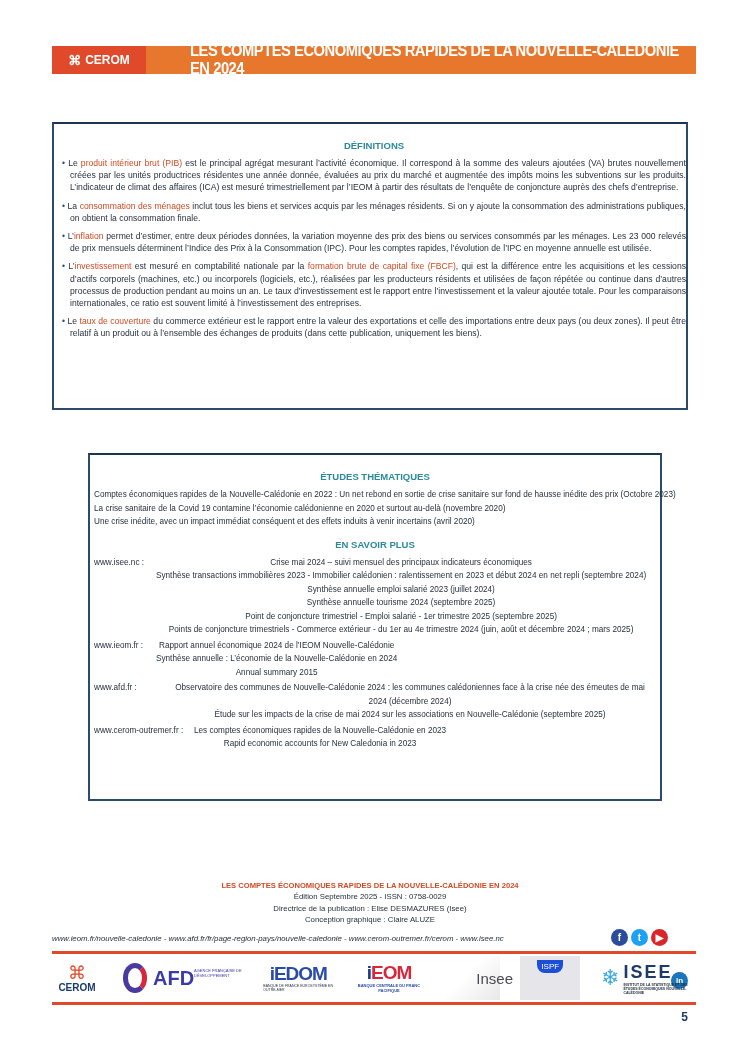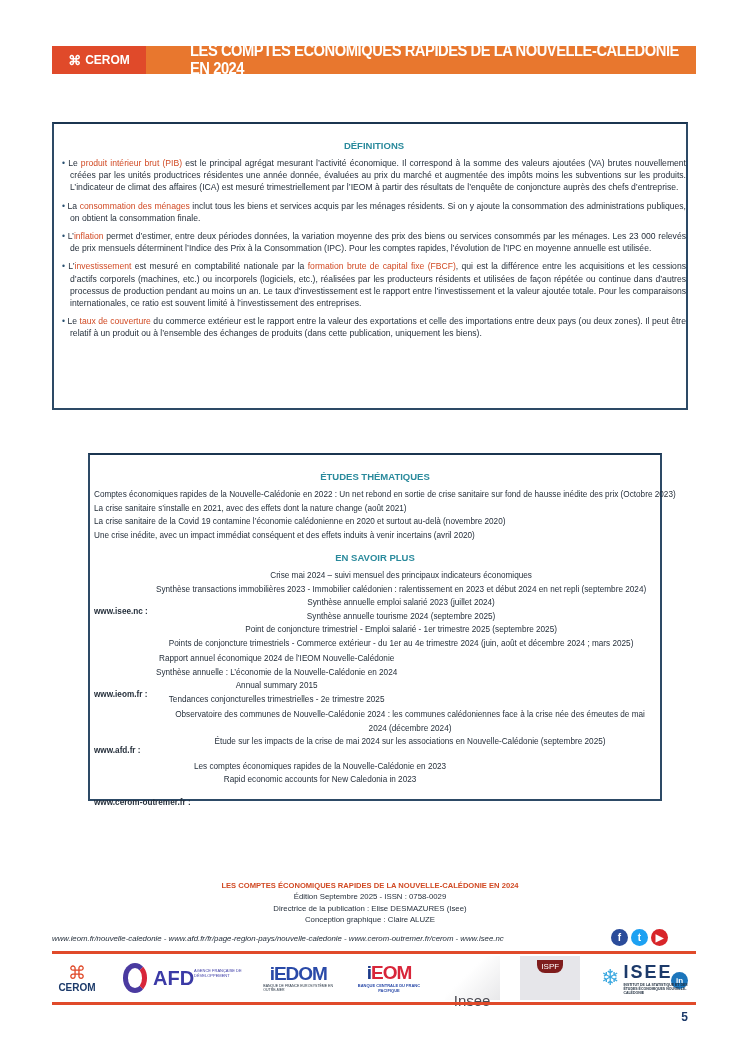--- a/index.html
+++ b/index.html
@@ -37,21 +37,21 @@
   .def-item .bullet { color: #2a5070; }
   .hl { color: #d14a24; }
 
   .etudes-box {
     position: absolute; left: 88px; top: 453px; width: 574px; height: 348px;
     border: 2px solid #2d4a66; border-top-color: #1b3550; padding: 16px 4px 0 4px;
   }
   .et-line { font-size: 8.2px; line-height: 13.5px; color: #26303c; white-space: nowrap; }
   .section-gap { height: 10px; }
   .link-row { display: flex; font-size: 8.2px; line-height: 13.5px; color: #26303c; }
-  .link-label { font-weight: bold; white-space: nowrap; margin-top: 36px; }
+  .link-label { font-weight: normal; white-space: nowrap; }
   .link-items { display: flex; flex-direction: column; text-align: center; }
   .link-items span { white-space: nowrap; }
   .lr-isee .link-label { width: 62px; }
   .lr-ieom .link-label { width: 62px; }
   .lr-afd .link-label { width: 76px; }
   .lr-cerom .link-label { width: 100px; }
   .lr-afd .link-items span { white-space: normal; }
   .lr-afd .link-items { width: 480px; }
   .link-block { margin-bottom: 2px; }
 
@@ -89,25 +89,25 @@
   .afd-txt { display: flex; flex-direction: row; }
   .afd-txt b { color: #3b3aa6; font-size: 20px; line-height: 20px; }
   .afd-txt small { color: #3b3aa6; font-size: 4px; line-height: 5px; }
   .logo-iedom { flex-direction: column; width: 70px; }
   .logo-iedom b { color: #2a4aa8; font-size: 19px; line-height: 20px; letter-spacing: -1px; }
   .logo-iedom small { font-size: 3.5px; color: #1c2a3a; }
   .logo-ieom { flex-direction: column; width: 70px; }
   .logo-ieom b { color: #d8263a; font-size: 19px; line-height: 20px; letter-spacing: -1px; }
   .logo-ieom b i { color: #1c3a8a; font-style: normal; }
   .logo-ieom small { font-size: 4px; color: #2a4aa8; font-weight: bold; text-align: center; }
-  .logo-insee { flex-direction: column; width: 55px; background: linear-gradient(135deg,#ffffff 40%, #e8e8ea 100%); gap: 45px; }
+  .logo-insee { flex-direction: row; width: 55px; background: linear-gradient(135deg,#ffffff 40%, #e8e8ea 100%); gap: 45px; }
   .logo-insee .ins-shape { width: 26px; height: 18px; background: #5c5c66; clip-path: polygon(20% 0, 100% 0, 100% 100%, 0 100%); }
   .logo-insee b { color: #4a4a52; font-size: 15px; font-weight: normal; line-height: 15px; }
   .logo-ispf { width: 60px; height: 44px; background: #e6e6ea; flex-direction: column; justify-content: flex-start; padding-top: 4px; }
-  .logo-ispf .ispf-badge { background: #7f1d1d; color: #fff; font-size: 8px; padding: 2px 4px; border-radius: 0 0 8px 8px; }
+  .logo-ispf .ispf-badge { background: #1d4ed8; color: #fff; font-size: 8px; padding: 2px 4px; border-radius: 0 0 8px 8px; }
   .logo-isee { gap: 4px; width: 95px; }
   .logo-isee .flake { color: #3aa8e0; font-size: 22px; }
   .logo-isee b { color: #1c3a6a; font-size: 18px; letter-spacing: 2px; }
   .isee-col { display: flex; flex-direction: column; }
   .isee-col small { font-size: 3.5px; color: #1c2a3a; font-weight: bold; }
 
   .page-num { position: absolute; right: 52px; top: 1010px; color: #1c3a6a; font-weight: bold; font-size: 12px; }
 </style>
 </head>
 <body>
@@ -136,21 +136,20 @@
     <span class="bullet">• </span><span>L’</span><span class="hl">investissement</span><span> est mesuré en comptabilité nationale par la </span><span class="hl">formation brute de capital fixe (FBCF)</span><span>, qui est la différence entre les acquisitions et les cessions d’actifs corporels (machines, etc.) ou incorporels (logiciels, etc.), réalisées par les producteurs résidents et utilisées de façon répétée ou continue dans d’autres processus de production pendant au moins un an. Le taux d’investissement est le rapport entre l’investissement et la valeur ajoutée totale. Pour les comparaisons internationales, ce ratio est souvent limité à l’investissement des entreprises.</span>
   </p>
   <p class="def-item">
     <span class="bullet">• </span><span>Le </span><span class="hl">taux de couverture</span><span> du commerce extérieur est le rapport entre la valeur des exportations et celle des importations entre deux pays (ou deux zones). Il peut être relatif à un produit ou à l’ensemble des échanges de produits (dans cette publication, uniquement les biens).</span>
   </p>
 </div>
 
 <div class="etudes-box">
   <div class="box-title">ÉTUDES THÉMATIQUES</div>
   <div class="et-line">Comptes économiques rapides de la Nouvelle-Calédonie en 2022 : Un net rebond en sortie de crise sanitaire sur fond de hausse inédite des prix (Octobre 2023)</div>
-  <div class="et-line">La crise sanitaire s’installe en 2021, avec des effets dont la nature change (août 2021)</div>
   <div class="et-line">La crise sanitaire de la Covid 19 contamine l’économie calédonienne en 2020 et surtout au-delà (novembre 2020)</div>
   <div class="et-line">Une crise inédite, avec un impact immédiat conséquent et des effets induits à venir incertains (avril 2020)</div>
 
   <div class="section-gap"></div>
   <div class="box-title">EN SAVOIR PLUS</div>
 
   <div class="link-row link-block lr-isee">
     <span class="link-label">www.isee.nc :</span>
     <div class="link-items">
       <span>Crise mai 2024 – suivi mensuel des principaux indicateurs économiques</span>
@@ -161,21 +160,20 @@
       <span>Points de conjoncture trimestriels - Commerce extérieur - du 1er au 4e trimestre 2024 (juin, août et décembre 2024 ; mars 2025)</span>
     </div>
   </div>
 
   <div class="link-row link-block lr-ieom">
     <span class="link-label">www.ieom.fr :</span>
     <div class="link-items">
       <span>Rapport annuel économique 2024 de l’IEOM Nouvelle-Calédonie</span>
       <span>Synthèse annuelle : L’économie de la Nouvelle-Calédonie en 2024</span>
       <span>Annual summary 2015</span>
-      <span>Tendances conjoncturelles trimestrielles - 2e trimestre 2025</span>
     </div>
   </div>
 
   <div class="link-row link-block lr-afd">
     <span class="link-label">www.afd.fr :</span>
     <div class="link-items">
       <span>Observatoire des communes de Nouvelle-Calédonie 2024 : les communes calédoniennes face à la crise née des émeutes de mai 2024 (décembre 2024)</span>
       <span>Étude sur les impacts de la crise de mai 2024 sur les associations en Nouvelle-Calédonie (septembre 2025)</span>
     </div>
   </div>

